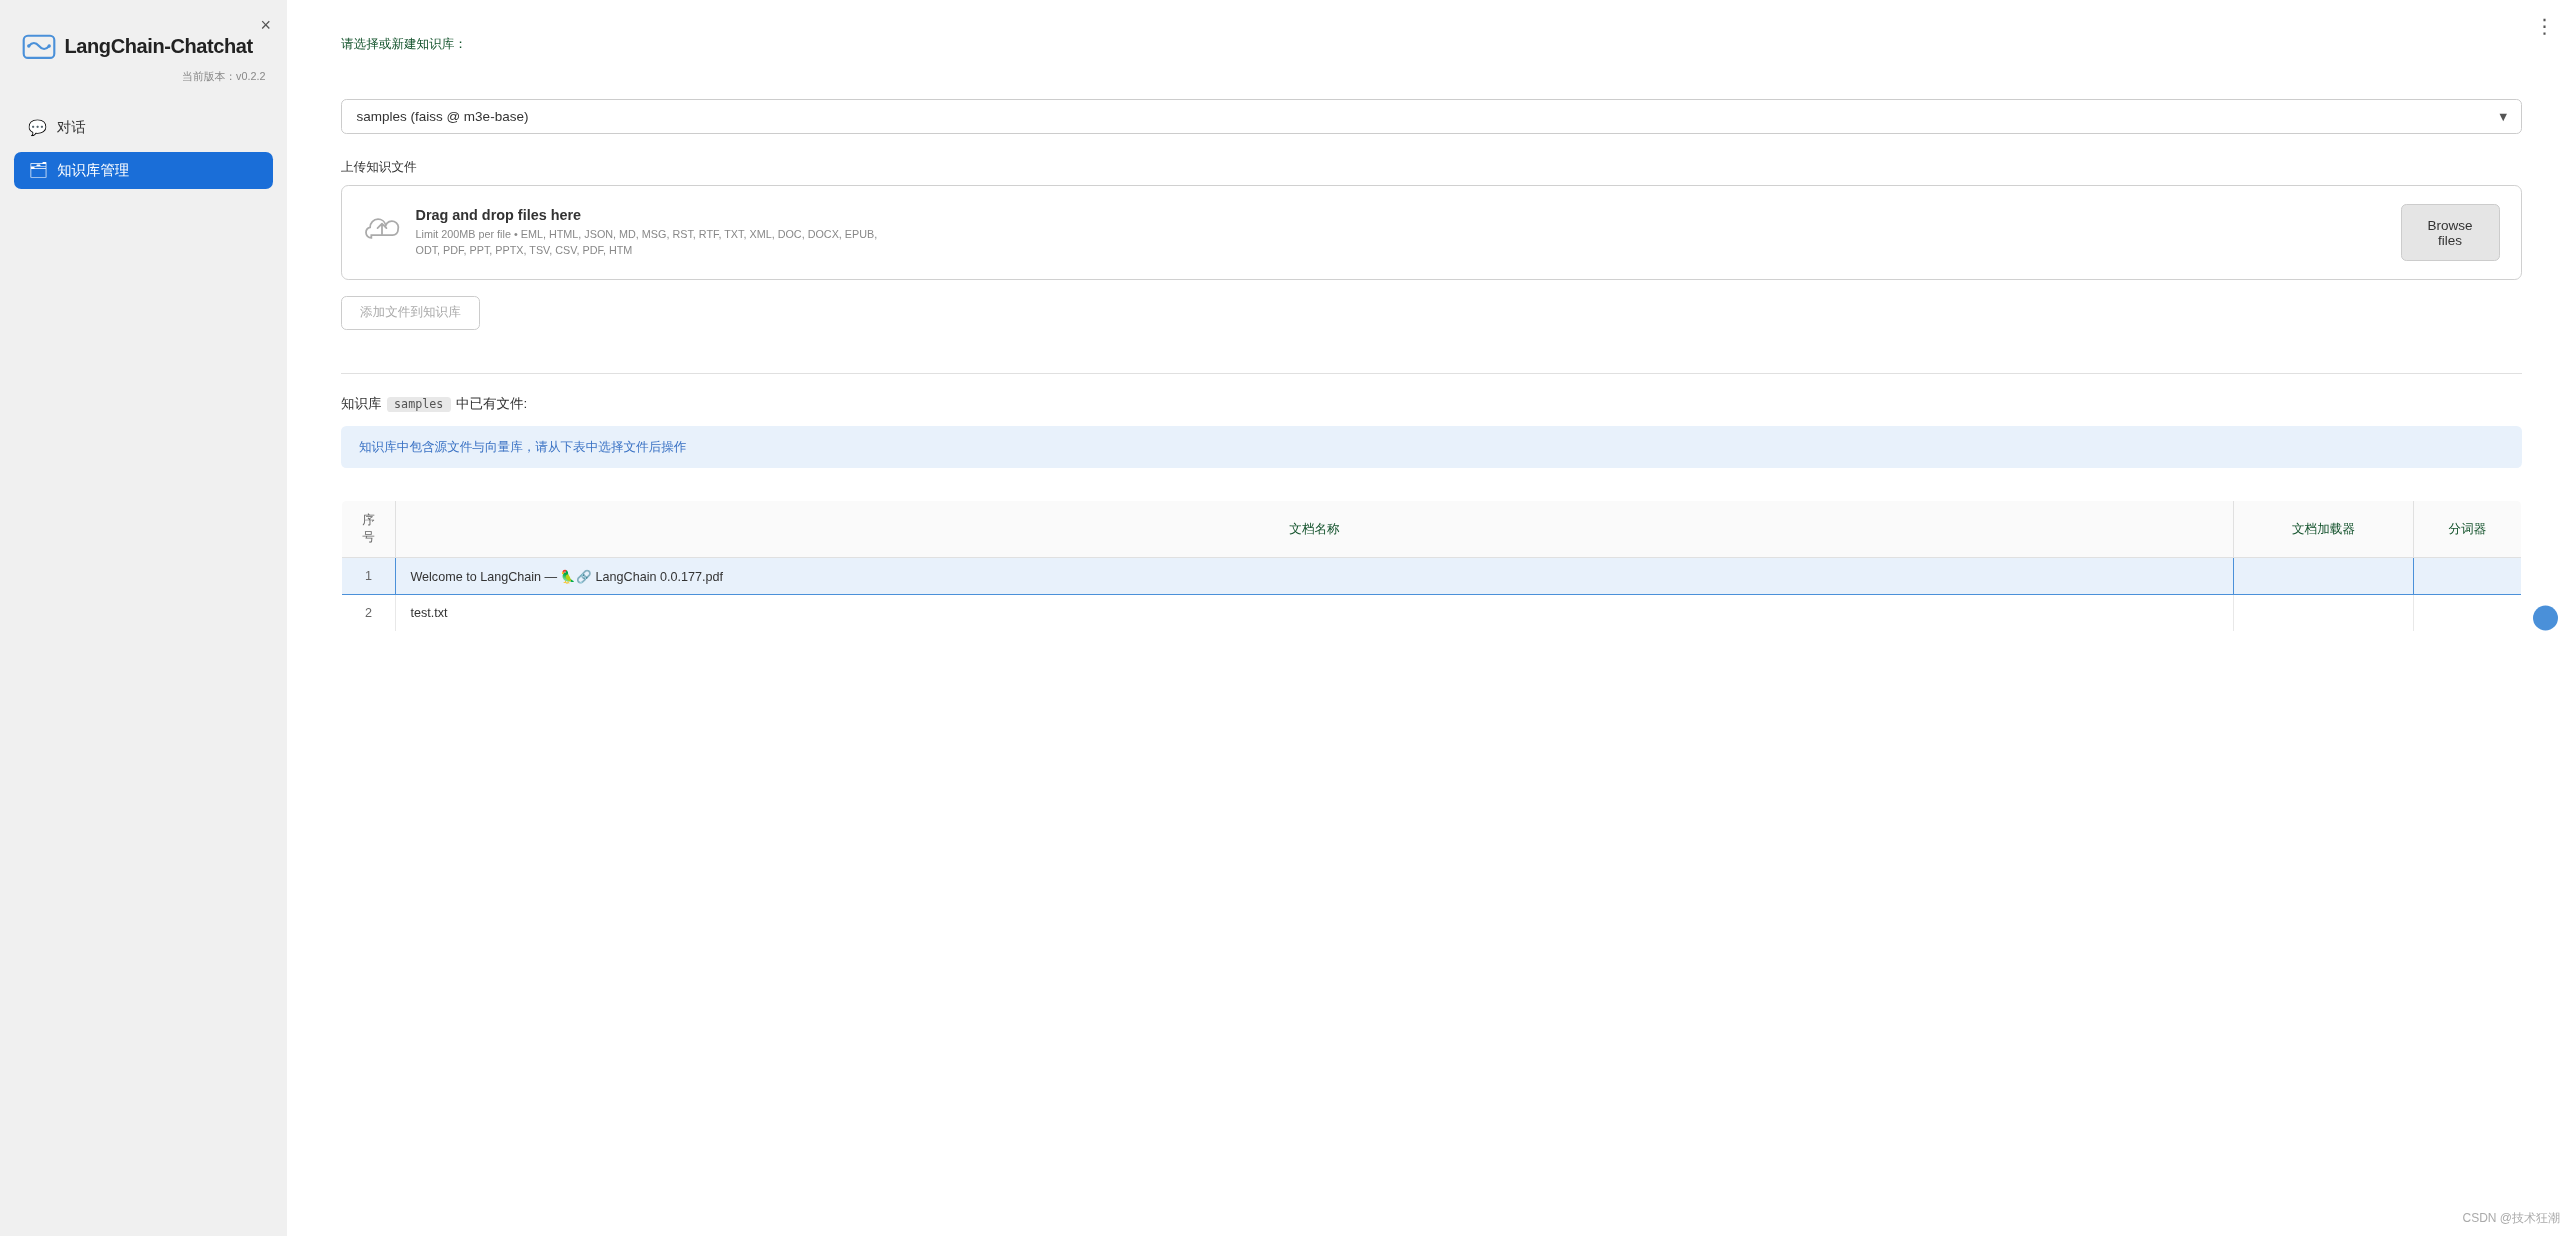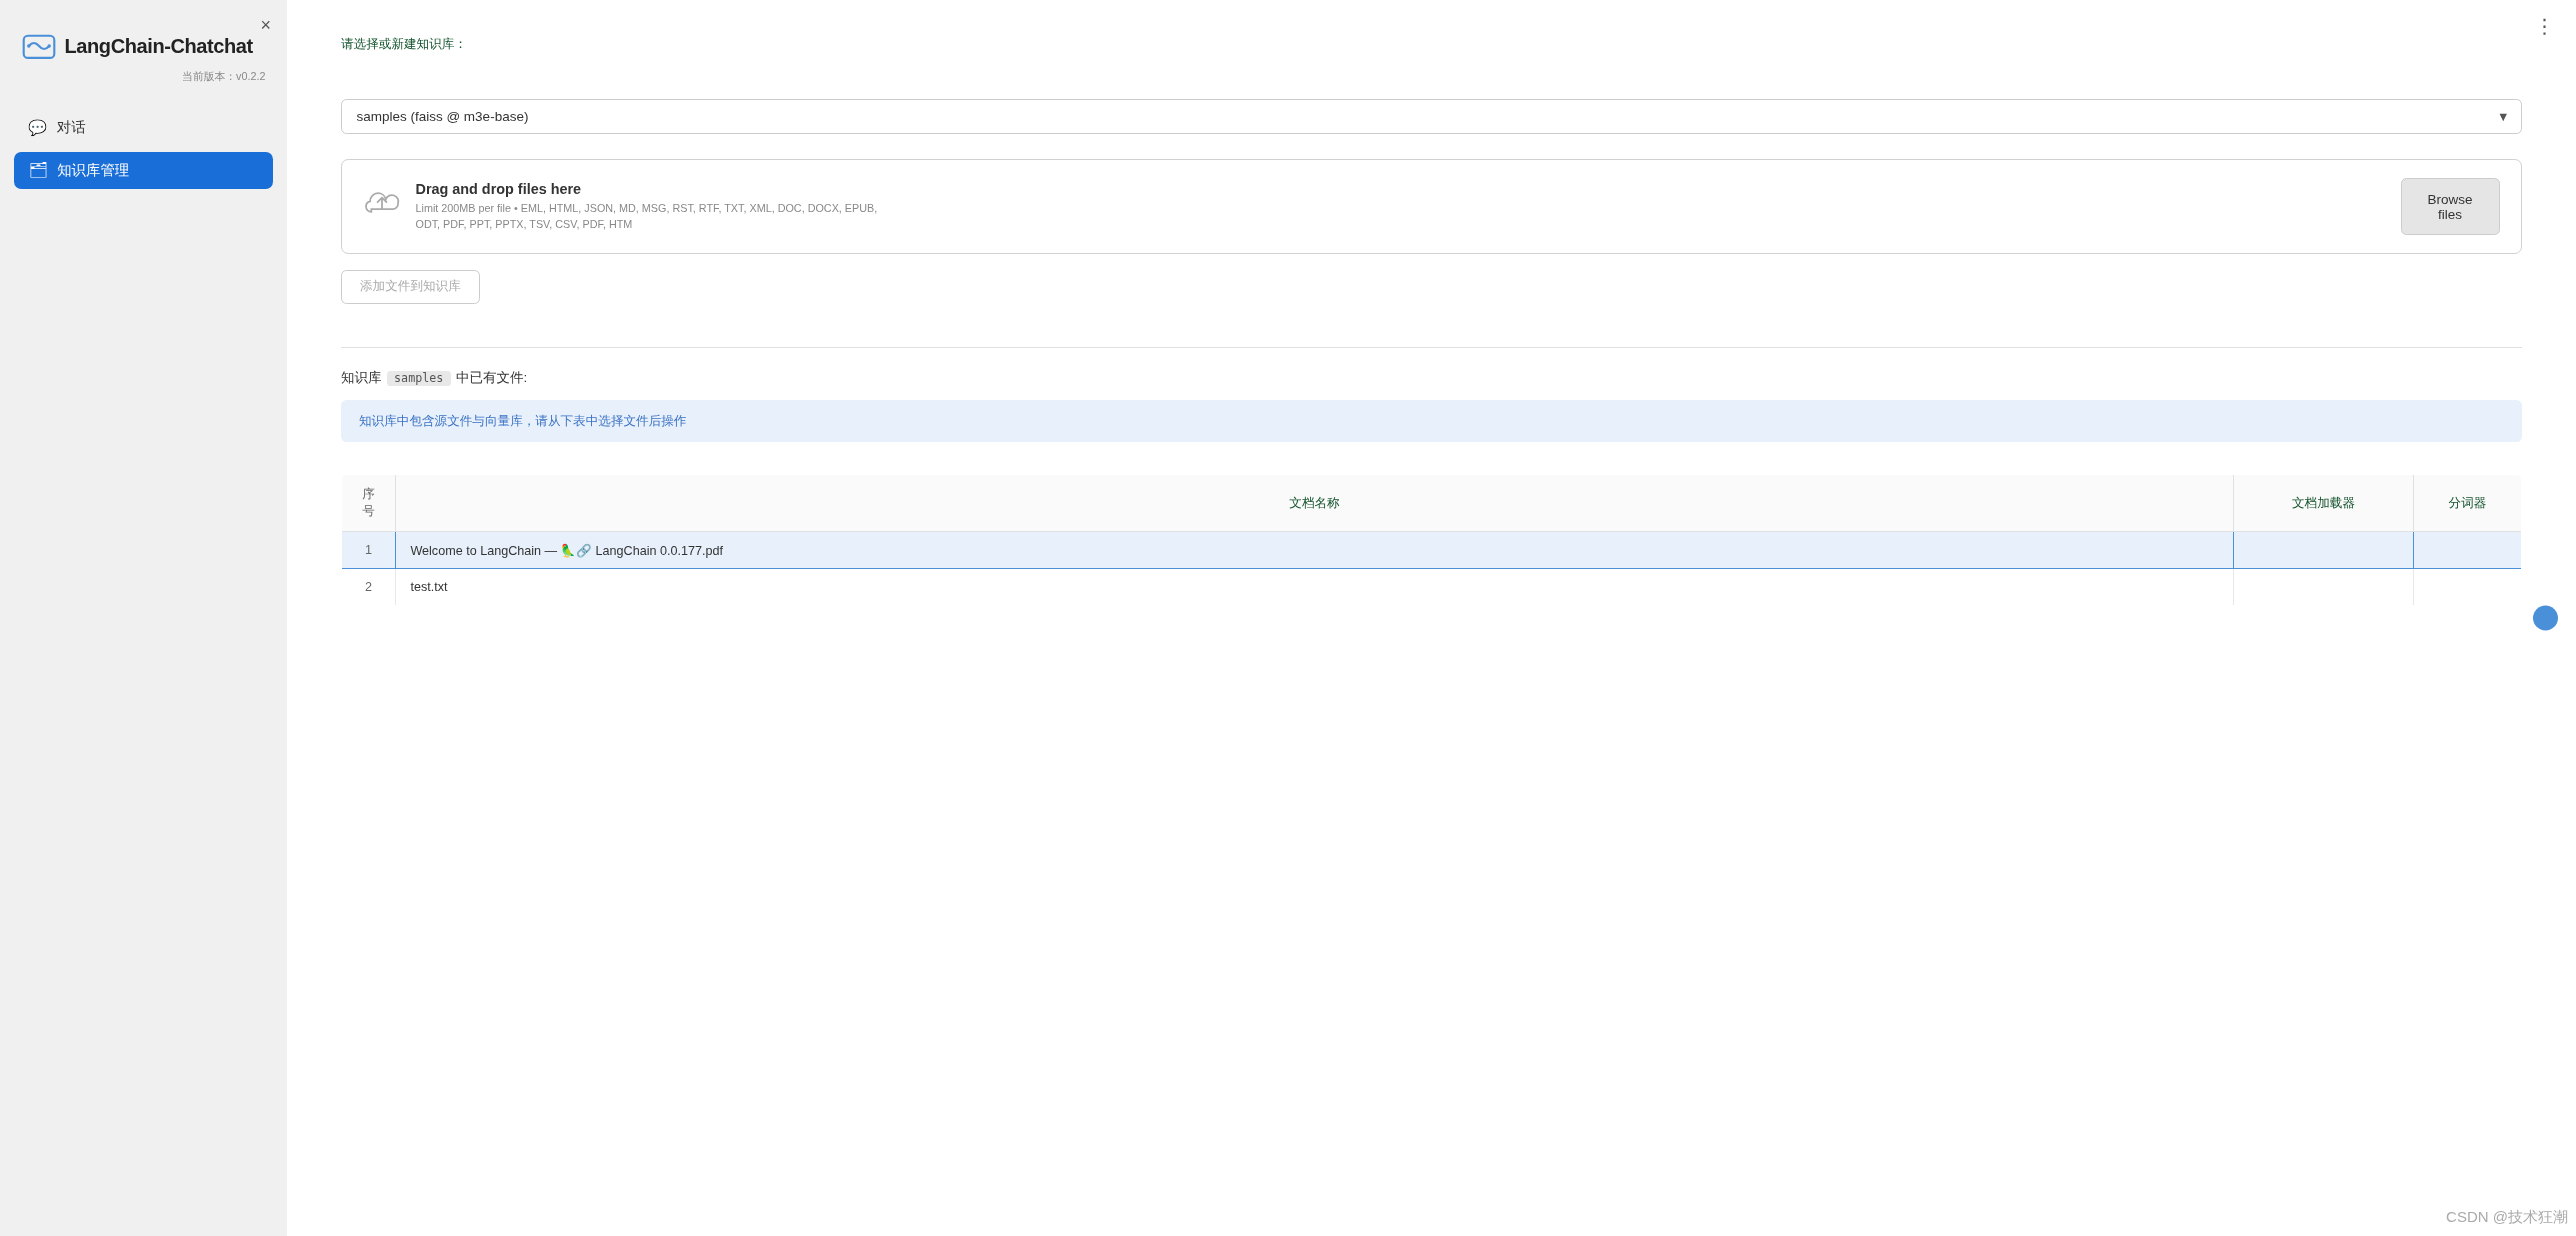--- a/index.html
+++ b/index.html
@@ -272,22 +272,22 @@
       background: #e8f1fb;
     }
     .row-selected td {
       border: 1.3px solid #4a90d9 !important;
     }
 
     
     .csdn-badge {
       position: fixed;
       bottom: 9px;
-      right: 8px;
-      font-size: 15px;
+      right: 16px;
+      font-size: 12px;
       color: #aaa;
     }
     .help-circle {
       position: fixed;
       right: 18px;
       top: 50%;
       transform: translateY(-50%);
       width: 25px;
       height: 25px;
       border-radius: 50%;
@@ -330,20 +330,21 @@
   
   <div class="section-label">请选择或新建知识库：</div>
   <div class="dropdown-wrapper">
     <select class="dropdown">
       <option>samples (faiss @ m3e-base)</option>
     </select>
     <span class="dropdown-arrow">▼</span>
   </div>
 
   
+  <div class="upload-label">上传知识文件</div>
   <div class="upload-area">
     <div class="upload-left">
       <span class="upload-cloud-icon">
         
         <svg width="36" height="32" viewBox="0 0 40 36" fill="none" xmlns="http://www.w3.org/2000/svg">
           <path d="M20 24V12M20 12L15 17M20 12L25 17" stroke="#aaa" stroke-width="2" stroke-linecap="round" stroke-linejoin="round"></path>
           <path d="M8 28C4.686 28 2 25.314 2 22c0-2.828 1.97-5.2 4.636-5.836A9 9 0 0 1 15.5 7a9 9 0 0 1 8.732 6.857A6 6 0 0 1 38 19c0 3.314-2.686 6-6 6H8z" stroke="#aaa" stroke-width="2" fill="none"></path>
         </svg>
       </span>
       <div>

